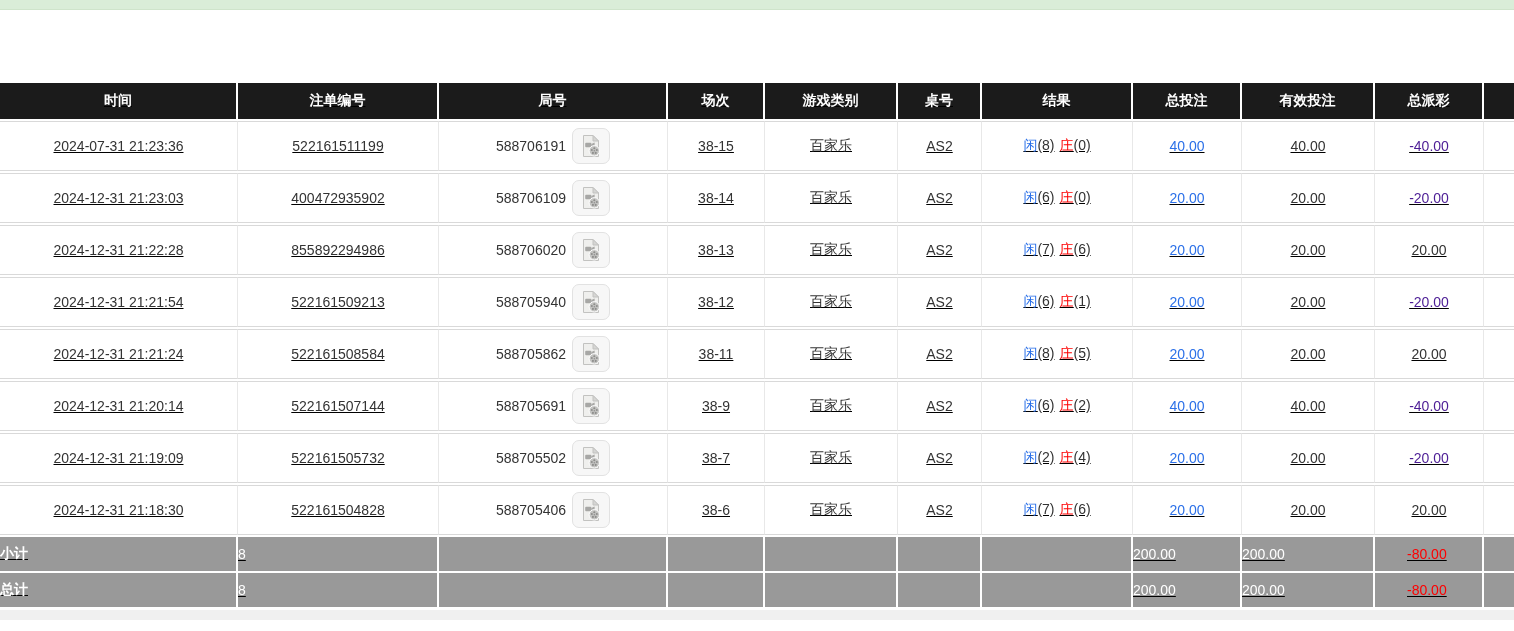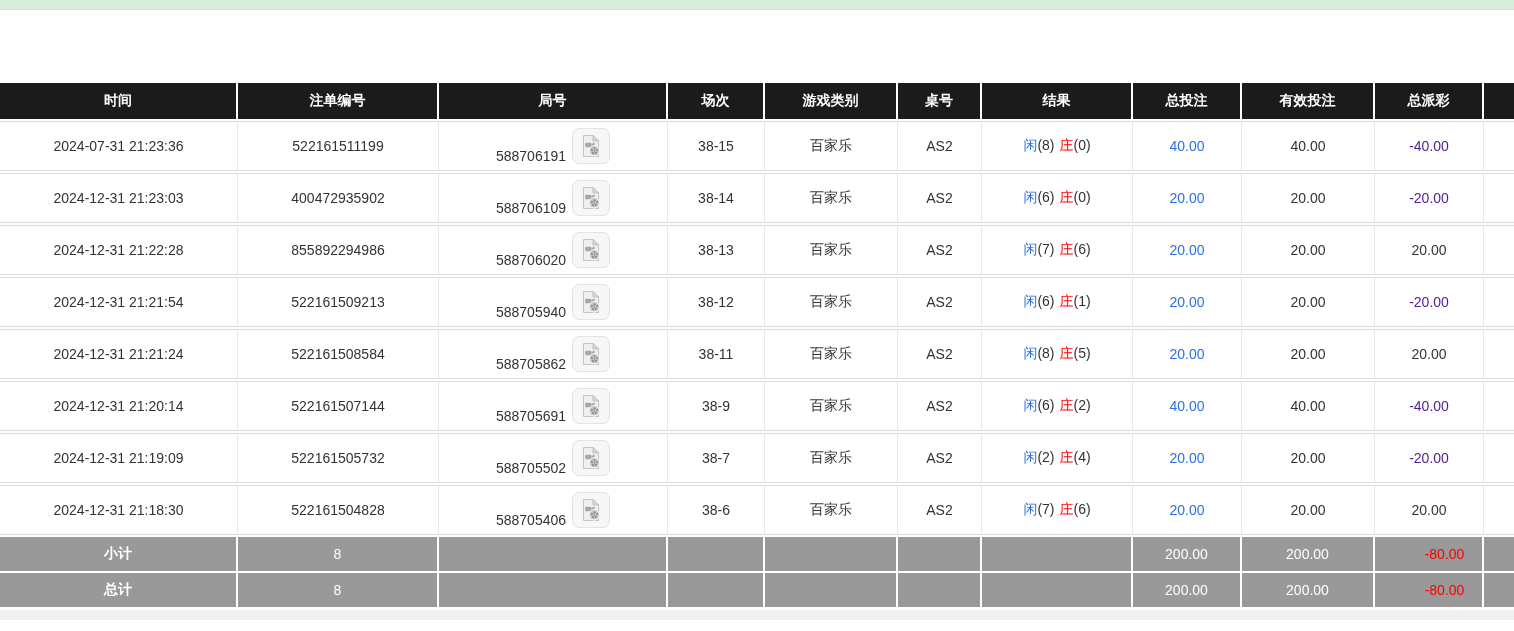--- a/index.html
+++ b/index.html
@@ -11,20 +11,21 @@
   }
   .top-bar {
     width: 100%; height: 10px;
     background: #daedd8;
     border-bottom: 1px solid #cfe4cb;
   }
   .table-wrap {
     margin-top: 71px;
     width: 1514px;
     overflow: hidden;
+    text-decoration: underline;
   }
   table.records {
     width: 1604px;
     table-layout: fixed;
     border-collapse: separate;
     border-spacing: 0 2px;
     font-size: 14px;
     color: #333;
   }
   col.c-time   { width: 238px; }
@@ -58,35 +59,35 @@
     border-top: 1px solid #d9d9d9;
     border-bottom: 1px solid #d9d9d9;
     border-right: 1px solid #e8e8e8;
   }
   tbody.data td:last-child { border-right: none; }
 
   tbody.summary td {
     background: #999999;
     color: #ffffff;
     height: 34px;
-    text-align: center;
+    text-align: left;
     vertical-align: middle;
     border-right: 2px solid #ffffff;
   }
   tbody.summary td:last-child { border-right: none; }
   tbody.summary td.sum-label { font-weight: bold; }
 
   .blue { color: #2b70e8; }
   .red  { color: #fd0000; }
   .payout.neg { color: #4c1d95; }
   tbody.summary .payout.neg { color: #fd0000; padding-left: 32px; }
 
   .round-cell-inner {
     display: inline-flex;
-    align-items: flex-end;
+    align-items: center;
     gap: 6px;
   }
   .video-btn {
     width: 38px; height: 36px;
     background: #f7f7f7;
     border: 1px solid #e2e2e2;
     border-radius: 7px;
     cursor: pointer;
     display: inline-flex;
     align-items: center;

